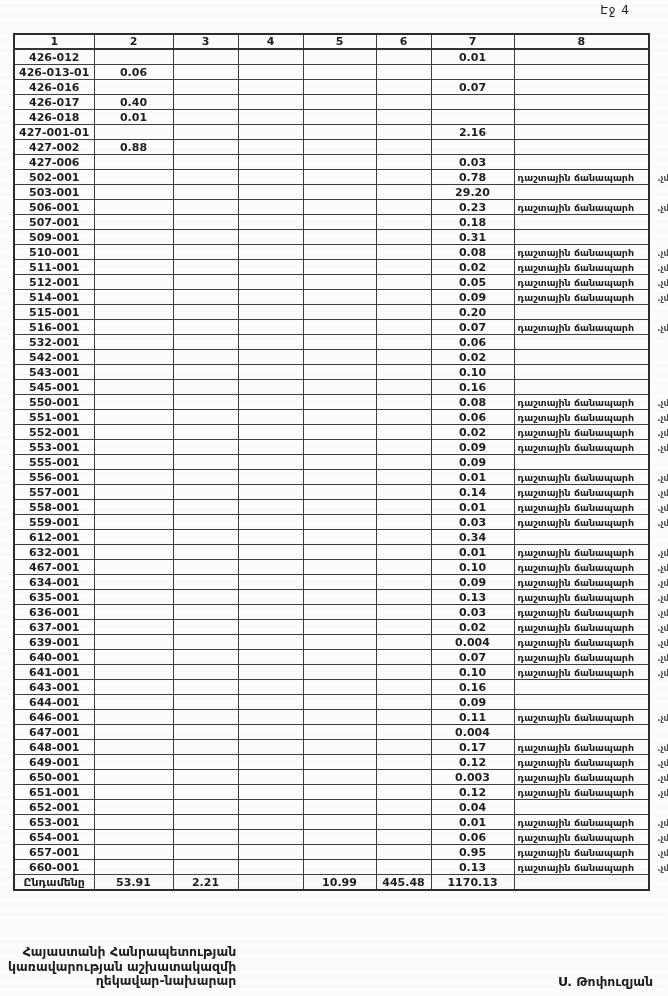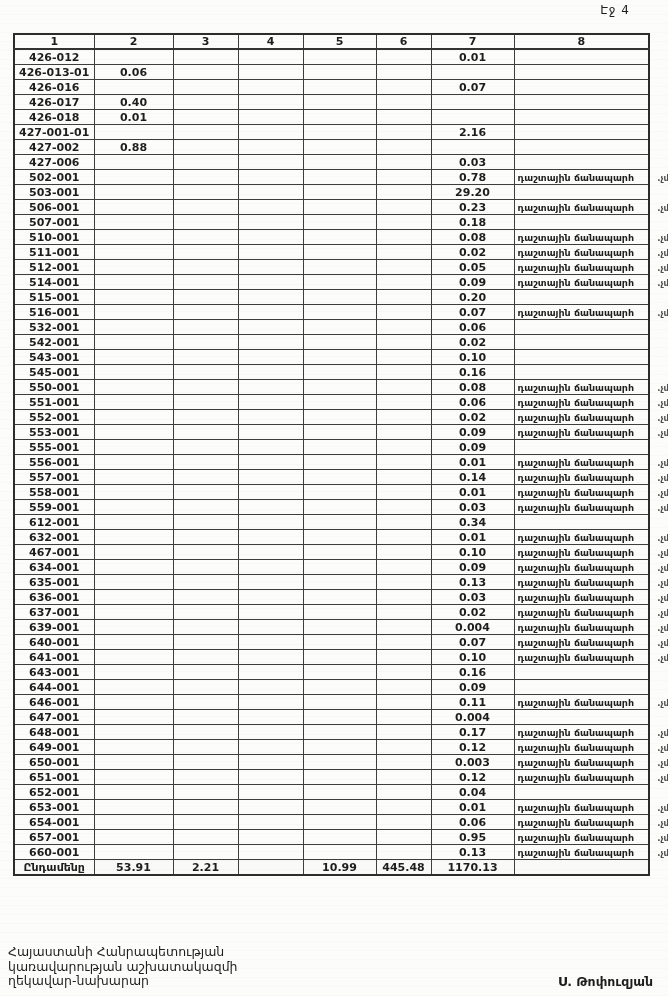--- a/index.html
+++ b/index.html
@@ -56,21 +56,21 @@
     position:absolute;
     right:-21px;top:2px;
     font-size:8.5px;
     font-weight:bold;
     color:#4f4f4f;
     letter-spacing:0;
   }
   tfoot td{background:rgba(0,0,0,0.01);margin-top:48px;}
   .footer-block{
     position:absolute;left:8px;top:945px;
-    font-size:12.5px;font-weight:normal;line-height:14.5px;
+    font-size:12.5px;font-weight:bold;line-height:14.5px;text-align:right;
   }
   .signature{
     position:absolute;right:15px;top:974px;
     font-size:12.5px;font-weight:bold;
   }
 </style>
 </head>
 <body>
 
 <div class="page">
@@ -251,20 +251,33 @@
       <td></td>
       <td></td>
       <td></td>
       <td>0.18</td>
       <td class="col8">
         <span class="road-label"></span>
         
       </td>
     </tr>
         <tr>
+      <td>509-001</td>
+      <td></td>
+      <td></td>
+      <td></td>
+      <td></td>
+      <td></td>
+      <td>0.31</td>
+      <td class="col8">
+        <span class="road-label"></span>
+        
+      </td>
+    </tr>
+        <tr>
       <td>510-001</td>
       <td></td>
       <td></td>
       <td></td>
       <td></td>
       <td></td>
       <td>0.08</td>
       <td class="col8">
         <span class="road-label">դաշտային ճանապարհ</span>
         <span class="margin-note" style="display: inline;">.չմ</span>

